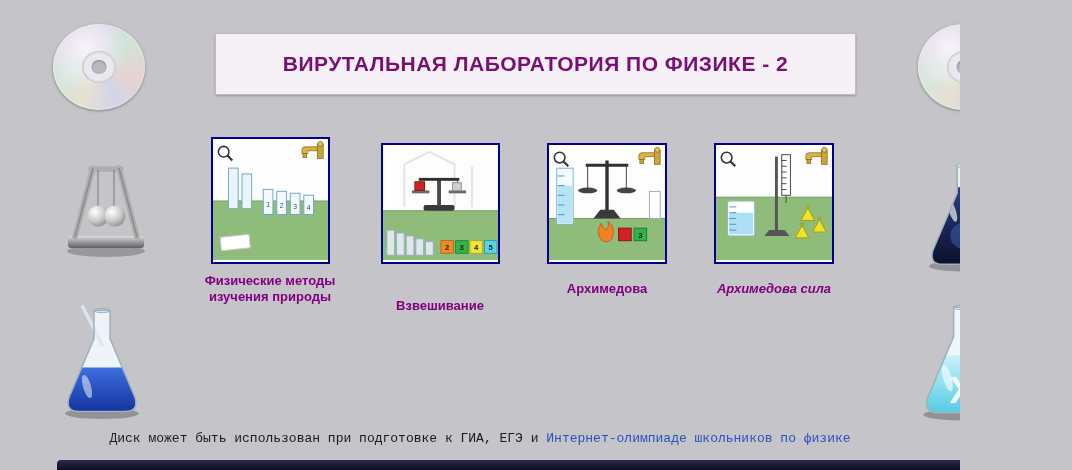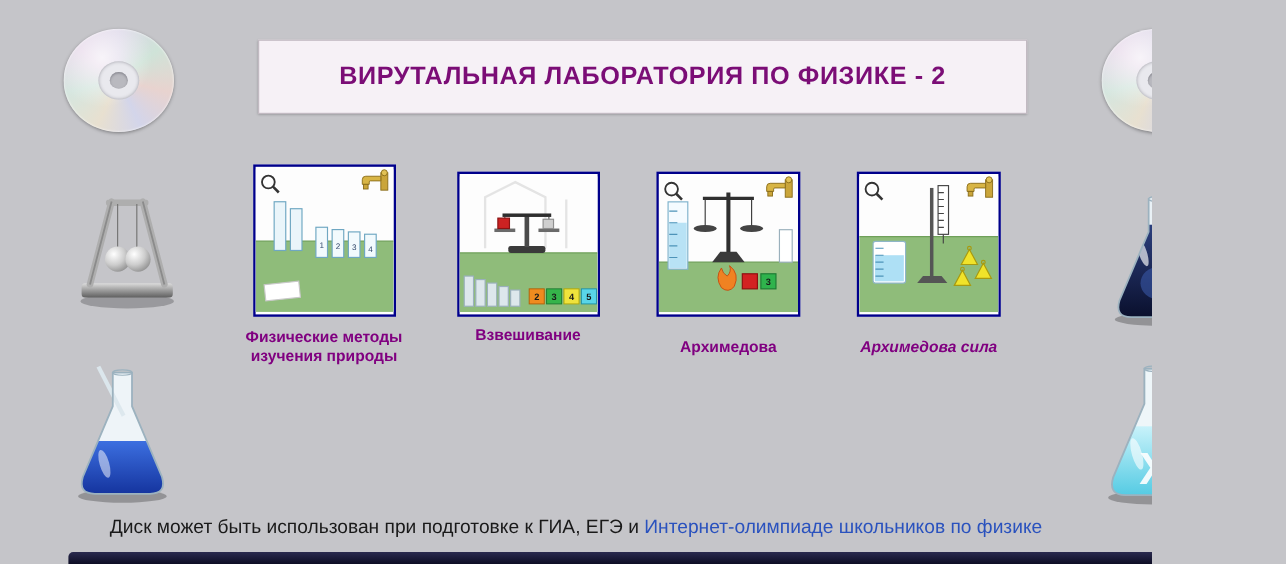--- a/index.html
+++ b/index.html
@@ -87,32 +87,33 @@
     position: absolute;
     width: 170px;
     text-align: center;
     font-size: 13px;
     font-weight: bold;
     line-height: 1.25;
     color: var(--label, #800080);
     cursor: pointer;
   }
   .label-1 { left: 185px; top: 273px; text-align: center; }
-  .label-2 { left: 355px; top: 271px; }
+  .label-2 { left: 355px; top: 298px; }
   .label-3 { left: 522px; top: 281px; }
   .label-4 { left: 689px; top: 281px; font-style: italic; }
 
   
   .footer {
     position: absolute;
     left: 0; right: 0; top: 431px;
     text-align: center;
-    font-size: 16px;
+    font-size: 13px;
     color: #1a1a1a;
     white-space: pre-wrap;
+    font-family: Liberation Mono, monospace;
   }
   .footer a {
     color: var(--link, #2a52be);
     text-decoration: none;
     cursor: pointer;
   }
 
   .taskbar-strip {
     position: absolute;
     left: 57px; right: 0; bottom: 0;

